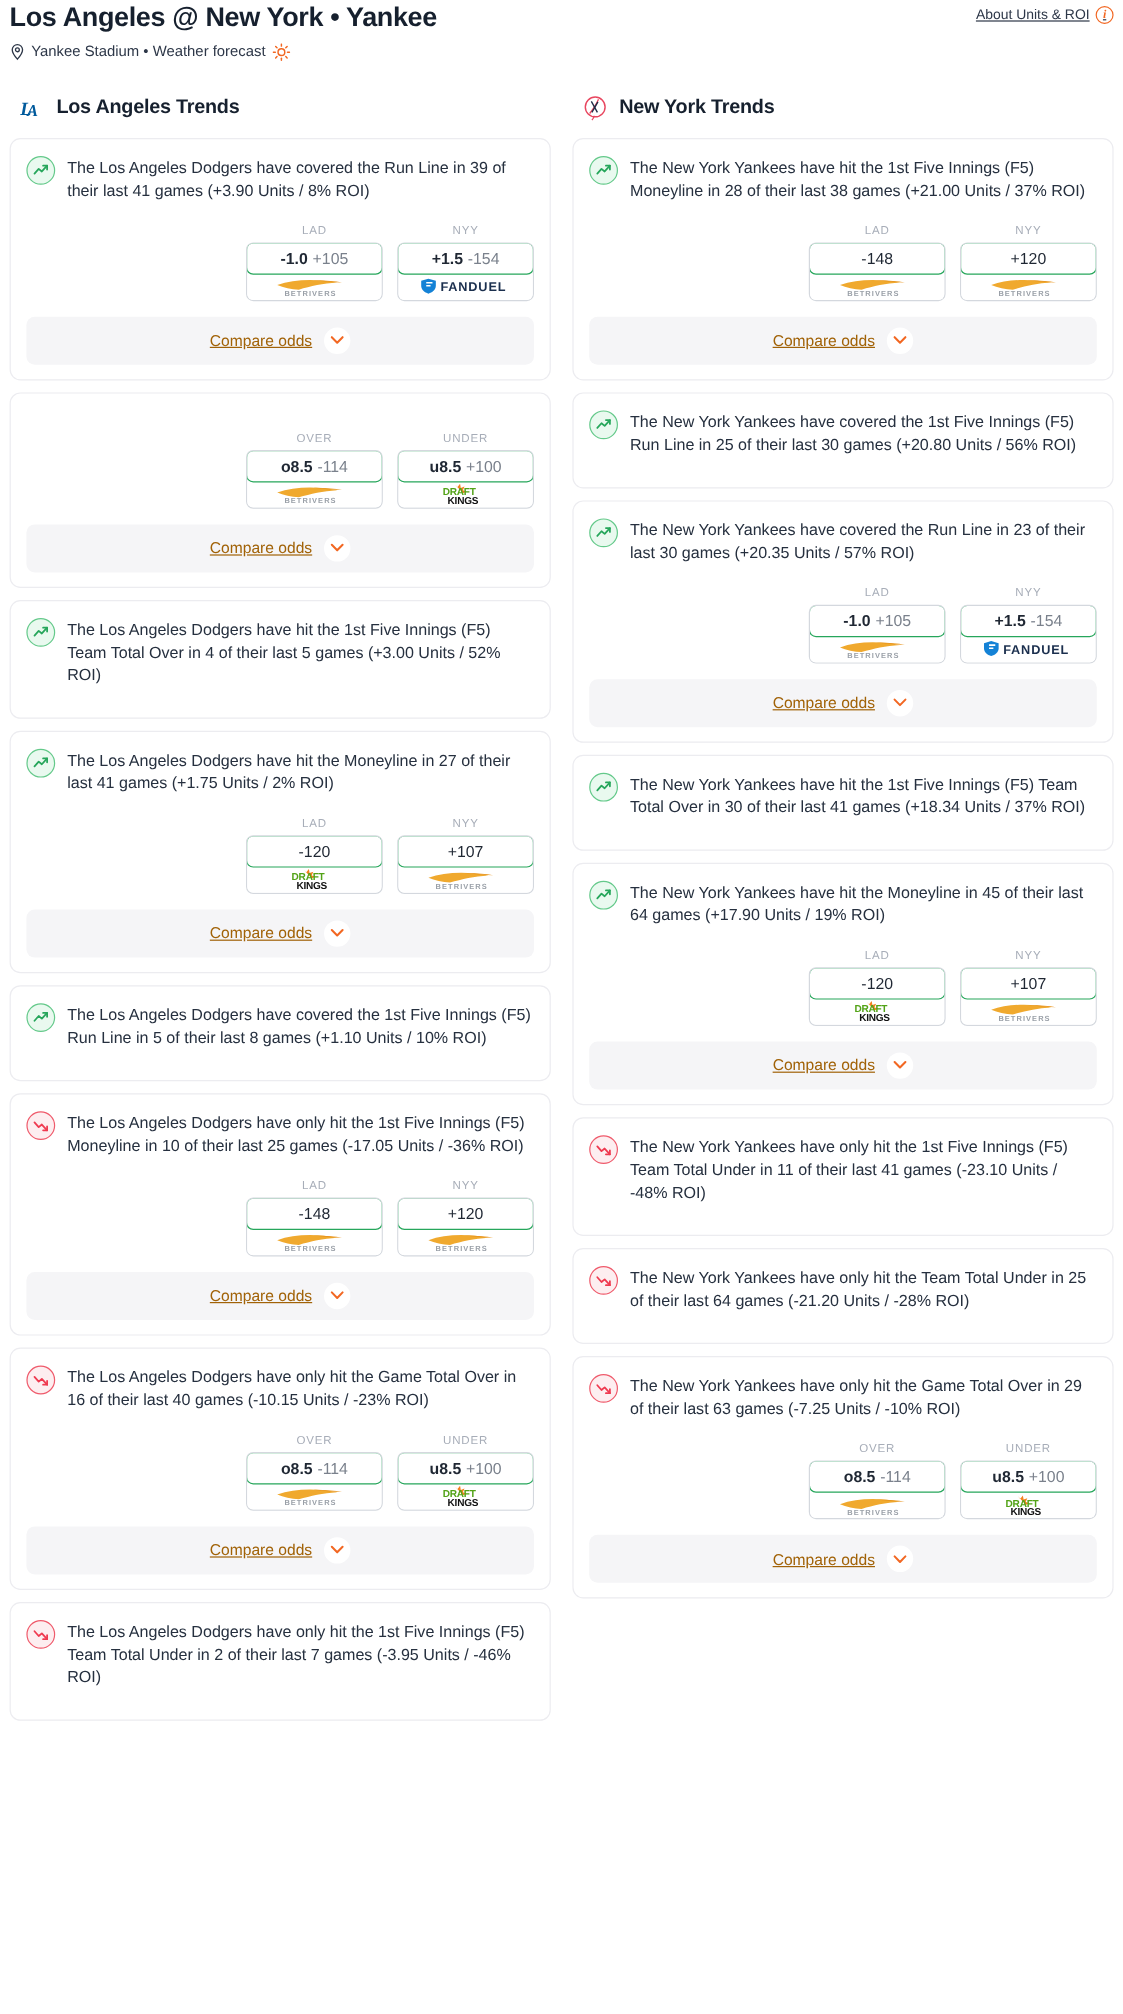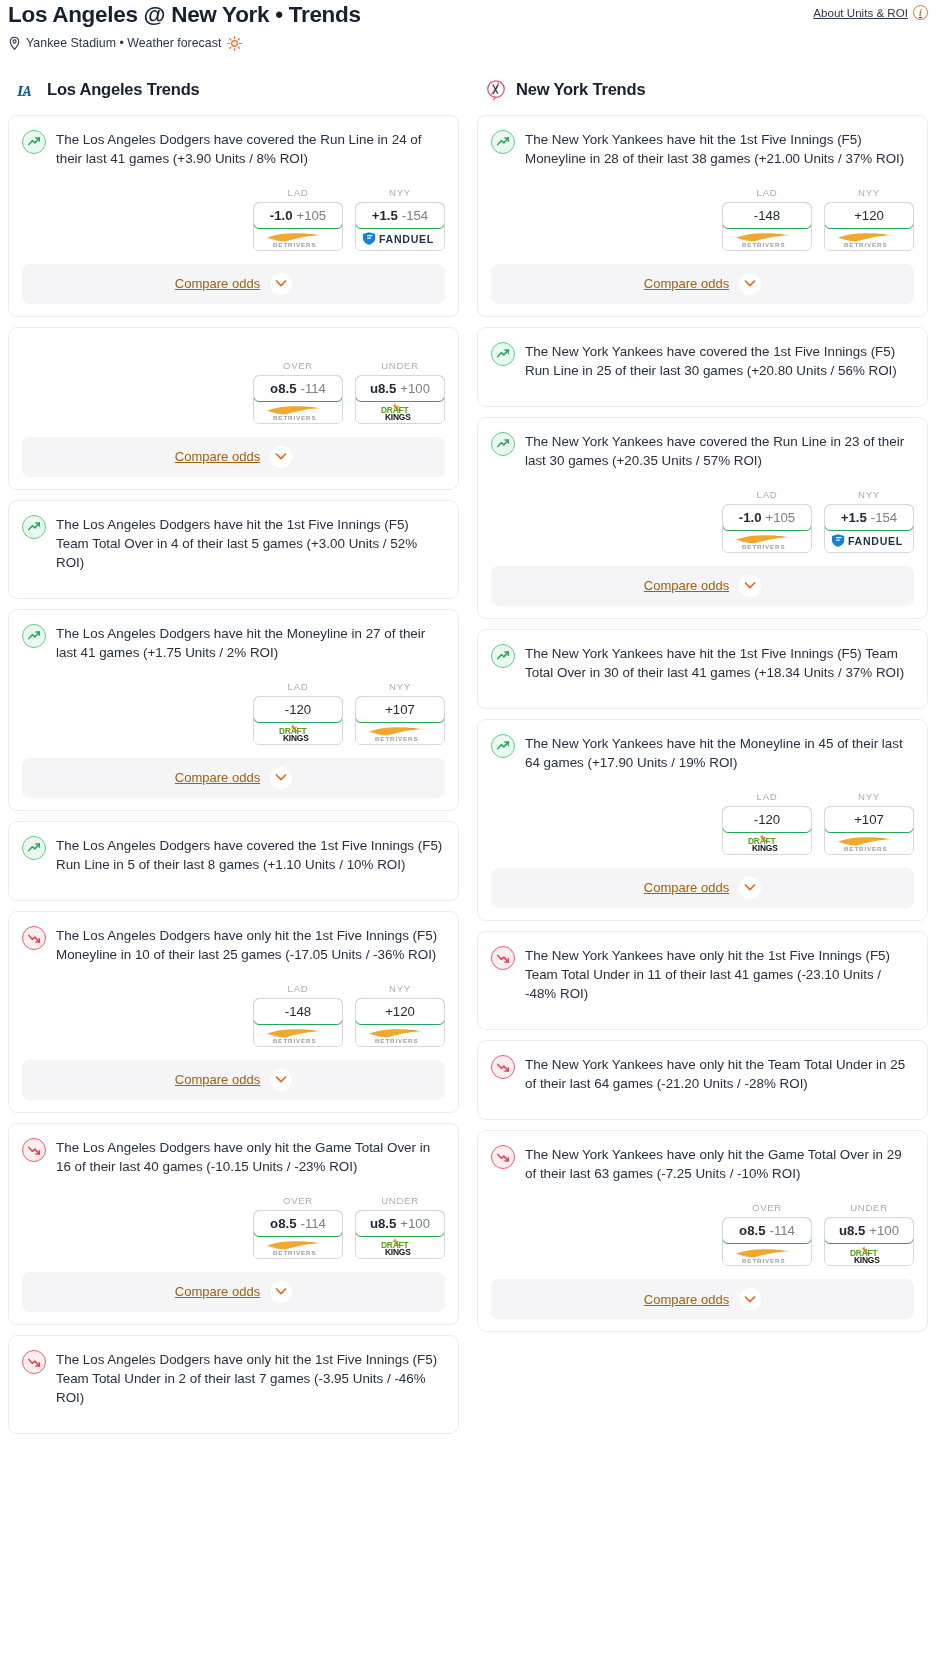--- a/index.html
+++ b/index.html
@@ -115,21 +115,21 @@
     padding-top: 1px;
   }
 
   
   .odds-wrap {
     display: flex;
     justify-content: flex-end;
     gap: 12px;
     margin-top: 19px;
   }
-  .odds-col { width: 90px; }
+  .odds-col { width: 114px; }
   .odds-label {
     text-align: center;
     font-size: 9.6px;
     letter-spacing: 0.7px;
     color: #a7adb8;
     margin-bottom: 4px;
   }
   .odds-box {
     border: 1px solid #d4d8de;
     border-radius: 6px;
@@ -180,21 +180,21 @@
     background: #fff;
     display: flex; align-items: center; justify-content: center;
   }
   .spacer-pad { height: 14px; }
 </style>
 </head>
 <body>
 
 <div class="page-header">
   <div class="title-block">
-    <div class="page-title">Los Angeles @ New York • Trends</div>
+    <div class="page-title">Los Angeles @ New York • Yankee</div>
     <div class="venue-line">
       <span class="pin-icon">
         <svg width="13" height="15" viewBox="0 0 13 15">
             <path d="M6.5 1.2c-2.4 0-4.3 1.9-4.3 4.3 0 3.1 4.3 7.8 4.3 7.8s4.3-4.7 4.3-7.8c0-2.4-1.9-4.3-4.3-4.3z" fill="none" stroke="#2d3748" stroke-width="1.1"></path>
             <circle cx="6.5" cy="5.5" r="1.6" fill="none" stroke="#2d3748" stroke-width="1.1"></circle>
           </svg>
       </span>
       <span class="venue-text">Yankee Stadium • Weather forecast</span>
       <span class="sun-icon">
         <svg width="15" height="15" viewBox="0 0 16 16">
@@ -233,21 +233,21 @@
     </div>
     <div id="list-0">
         <div class="card">
           <div class="card-top">
             <span class="trend-icon up">
               <svg width="14" height="14" viewBox="0 0 16 16">
                 <polyline points="2,11 6,6.5 9,9 14,3.5" fill="none" stroke="#26a65b" stroke-width="1.7" stroke-linecap="round" stroke-linejoin="round"></polyline>
                 <polyline points="10.2,3.5 14,3.5 14,7.2" fill="none" stroke="#26a65b" stroke-width="1.7" stroke-linecap="round" stroke-linejoin="round"></polyline>
               </svg>
             </span>
-            <div class="trend-text">The Los Angeles Dodgers have covered the Run Line in 24 of their last 41 games (+3.90 Units / 8% ROI)</div>
+            <div class="trend-text">The Los Angeles Dodgers have covered the Run Line in 39 of their last 41 games (+3.90 Units / 8% ROI)</div>
           </div>
           <div class="odds-wrap">
             <div class="odds-col">
               <div class="odds-label">LAD</div>
               <div class="odds-box">
                 <div class="odds-price">
                   <span class="odds-line">-1.0</span>
                   <span class="odds-juice">+105</span>
                 </div>
                 <div class="book-strip">

